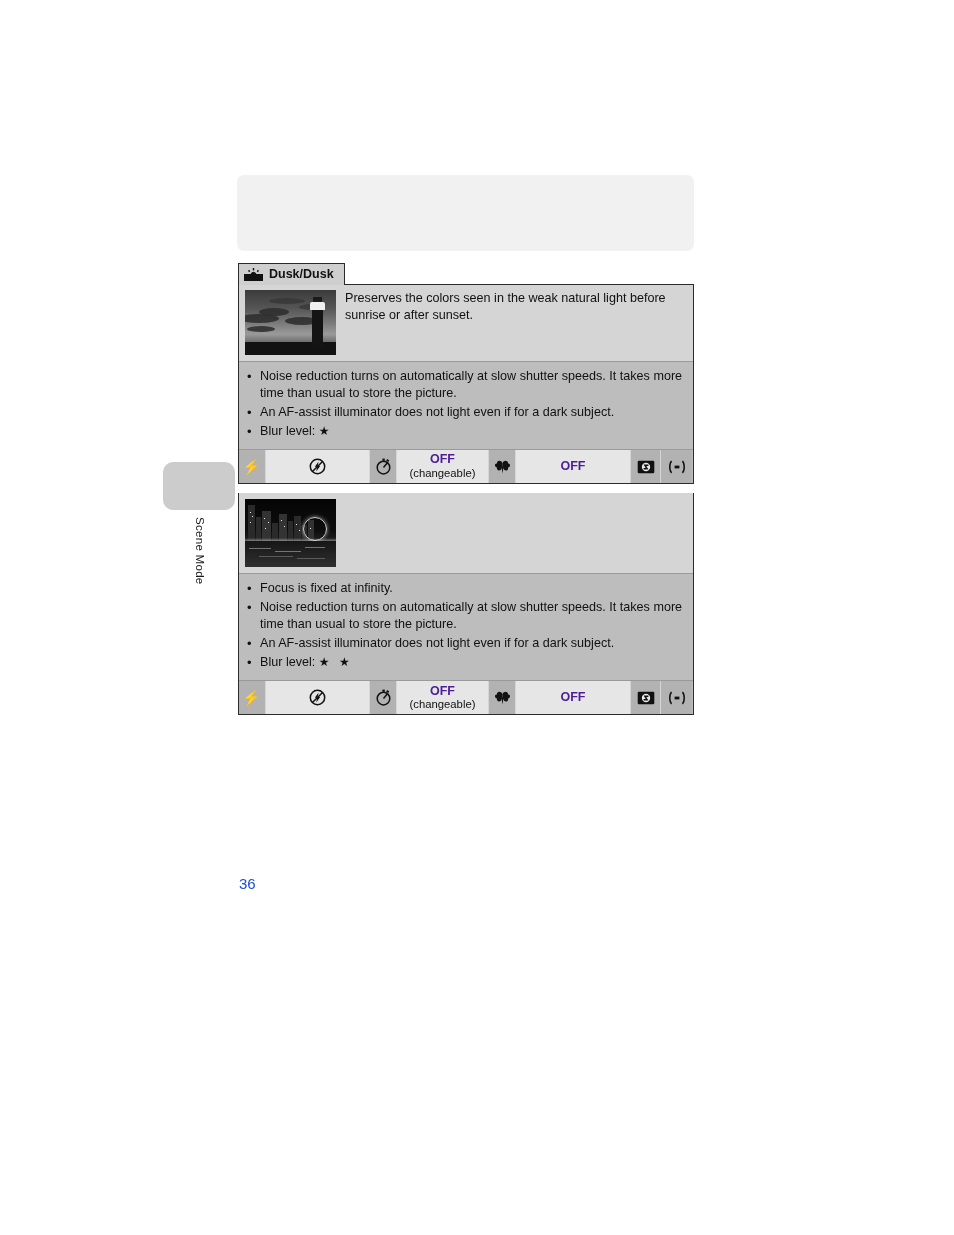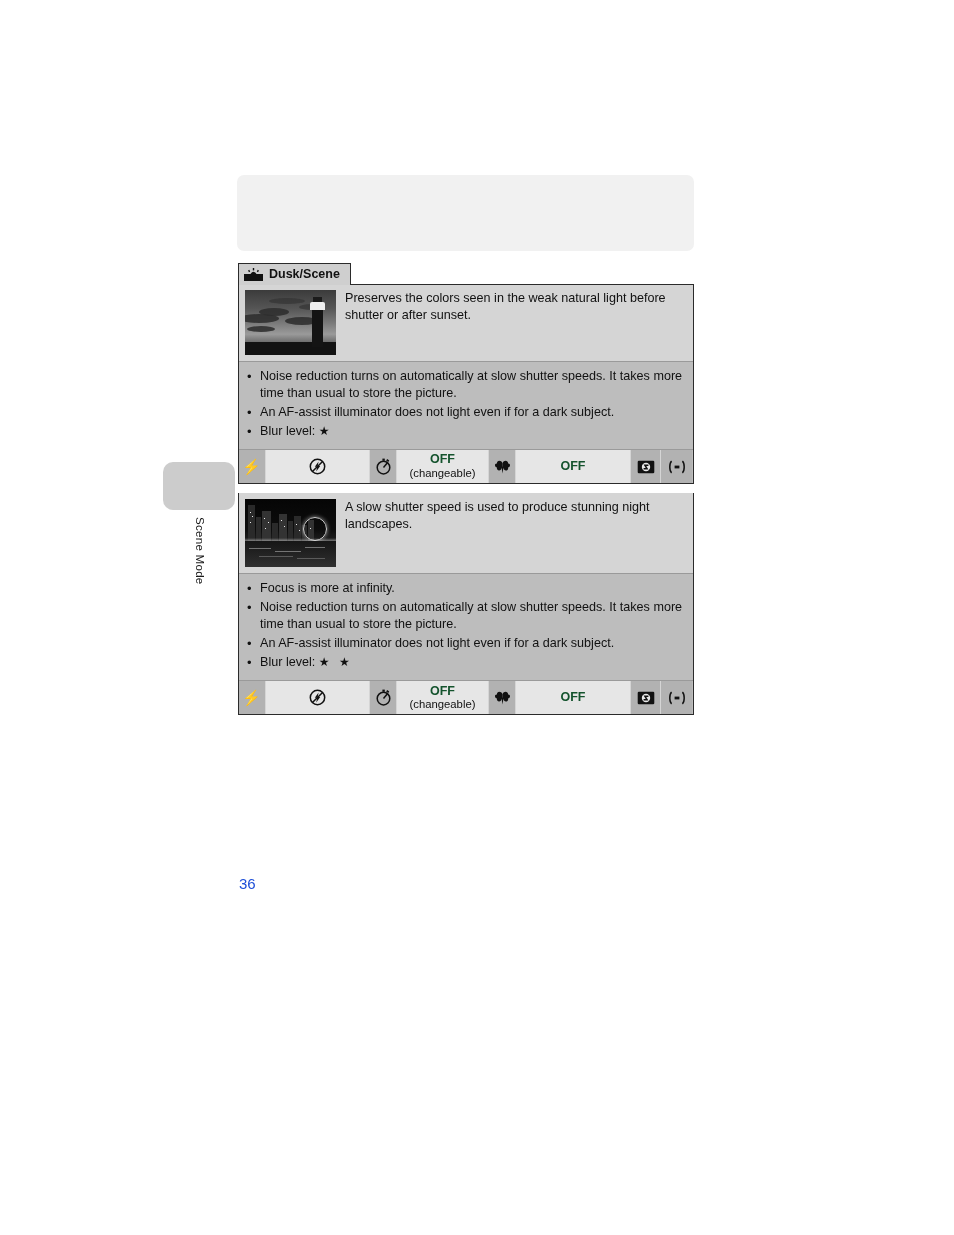--- a/index.html
+++ b/index.html
@@ -238,21 +238,21 @@
   .c-timer      { width: 27px; }
   .c-timerval   { width: 92px; }
   .c-macro      { width: 27px; }
   .c-macroval   { width: 115px; }
   .c-expo       { width: 30px; }
   .c-af         { width: 31px; }
 
   .val-main {
     font-size: 12.5px;
     font-weight: bold;
-    color: #14532d;
+    color: #4c1d95;
     line-height: 1.08;
     text-align: center;
   }
   .val-sub {
     font-size: 11.3px;
     color: #111;
     line-height: 1.15;
     text-align: left;
   }
   .val-stack { display:flex; flex-direction:column; align-items:center; justify-content:center; }
@@ -280,42 +280,42 @@
     <div class="sec-tab">
       <span>
         <svg class="ic" width="19" height="13" viewBox="0 0 19 13">
           <rect x="0" y="6" width="19" height="7" fill="#111"></rect>
           <path d="M6.5 6 Q9.5 1.5 12.5 6 Z" fill="#111"></path>
           <rect x="8.8" y="0" width="1.4" height="2.4" fill="#111"></rect>
           <rect x="4.4" y="2.1" width="1.4" height="1.9" fill="#111" transform="rotate(-30 5.1 3)"></rect>
           <rect x="13.2" y="2.1" width="1.4" height="1.9" fill="#111" transform="rotate(30 13.9 3)"></rect>
         </svg>
       </span>
-      <span class="sec-tab-title">Dusk/Scene</span>
+      <span class="sec-tab-title">Dusk/Dusk</span>
     </div>
     <div class="sec-head-rule"></div>
   </div>
 
   <div class="sec-body">
 
     <div class="desc-row">
       <div class="thumb">
         <div class="tb-dusk-sky"></div>
         <div class="tb-cloud" style="left:-6px; top:24px; width:40px; height:9px;"></div>
         <div class="tb-cloud" style="left:14px; top:18px; width:30px; height:8px;"></div>
         <div class="tb-cloud" style="left:40px; top:27px; width:34px; height:8px;"></div>
         <div class="tb-cloud" style="left:2px; top:36px; width:28px; height:6px;"></div>
         <div class="tb-cloud" style="left:54px; top:14px; width:26px; height:6px; opacity:.6;"></div>
         <div class="tb-cloud" style="left:24px; top:8px; width:36px; height:6px; opacity:.55;"></div>
         <div class="tb-ground"></div>
         <div class="tb-tower"></div>
         <div class="tb-tower-top"></div>
         <div class="tb-tower-cap"></div>
       </div>
-      <div class="desc-text">Preserves the colors seen in the weak natural light before shutter or after sunset.</div>
+      <div class="desc-text">Preserves the colors seen in the weak natural light before sunrise or after sunset.</div>
     </div>
 
     <div class="notes">
       <div class="note-item">
         <span class="note-bullet">•</span>
         <span class="note-text">Noise reduction turns on automatically at slow shutter speeds. It takes more time than usual to store the picture.</span>
       </div>
       <div class="note-item">
         <span class="note-bullet">•</span>
         <span class="note-text">An AF-assist illuminator does not light even if for a dark subject.</span>
@@ -411,27 +411,26 @@
         <div class="tb-win" style="left:65px; bottom:38px;"></div>
         <div class="tb-wheel"></div>
         <div class="tb-glow"></div>
         <div class="tb-water"></div>
         <div class="tb-reflect" style="left:4px;  bottom:18px; width:22px;"></div>
         <div class="tb-reflect" style="left:30px; bottom:15px; width:26px;"></div>
         <div class="tb-reflect" style="left:60px; bottom:19px; width:20px;"></div>
         <div class="tb-reflect" style="left:14px; bottom:10px; width:34px; opacity:.35;"></div>
         <div class="tb-reflect" style="left:52px; bottom:8px;  width:28px; opacity:.35;"></div>
       </div>
-      <div class="desc-text">A slow shutter speed is used to produce stunning night landscapes.</div>
     </div>
 
     <div class="notes">
       <div class="note-item">
         <span class="note-bullet">•</span>
-        <span class="note-text">Focus is more at infinity.</span>
+        <span class="note-text">Focus is fixed at infinity.</span>
       </div>
       <div class="note-item">
         <span class="note-bullet">•</span>
         <span class="note-text">Noise reduction turns on automatically at slow shutter speeds. It takes more time than usual to store the picture.</span>
       </div>
       <div class="note-item">
         <span class="note-bullet">•</span>
         <span class="note-text">An AF-assist illuminator does not light even if for a dark subject.</span>
       </div>
       <div class="note-item">

